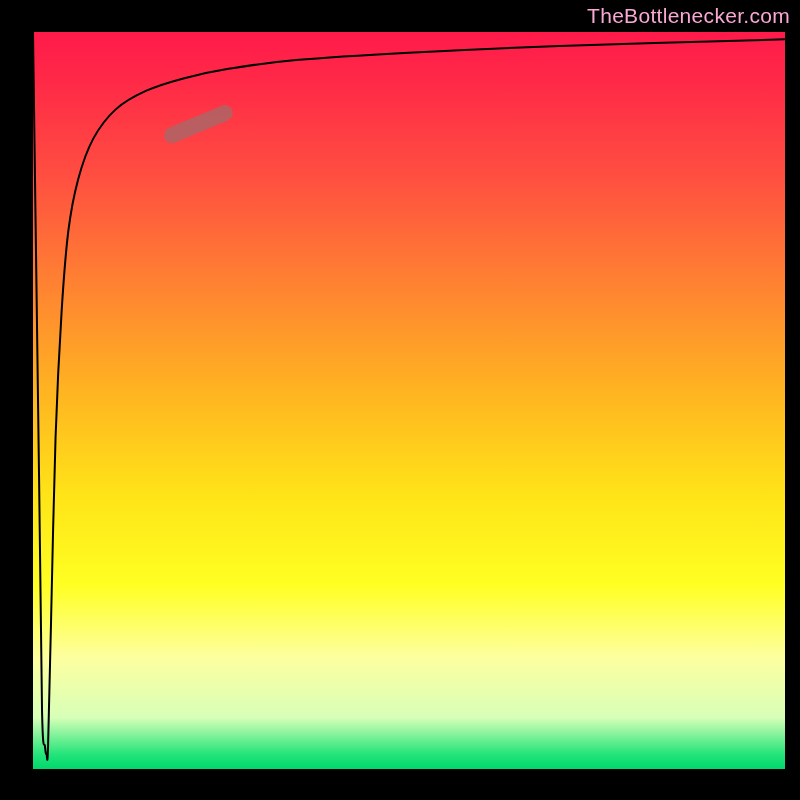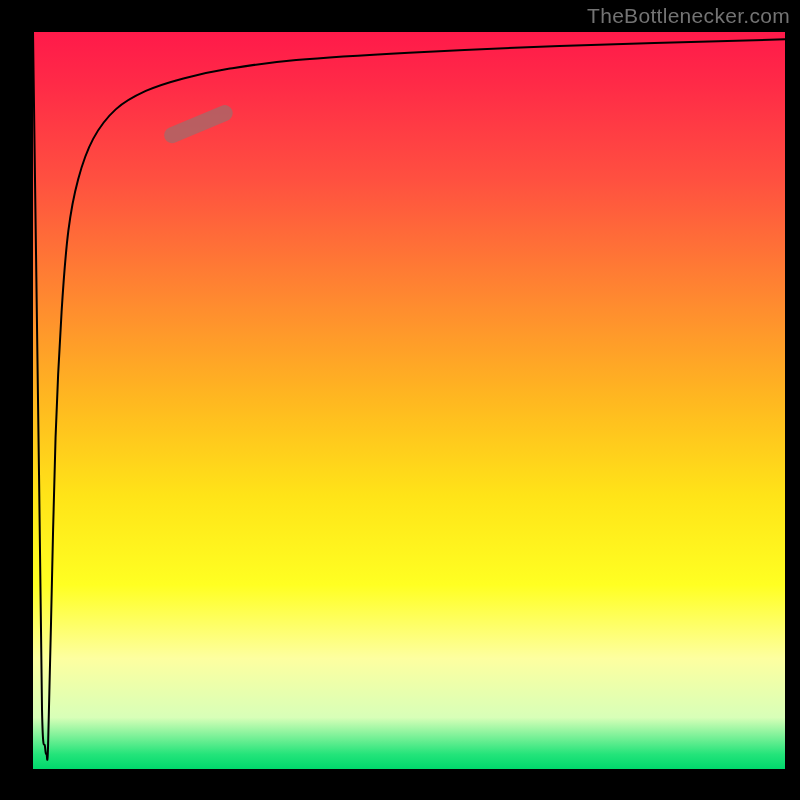--- a/index.html
+++ b/index.html
@@ -8,21 +8,21 @@
     height: 800px;
     background: #000;
     position: relative;
     font-family: Arial, Helvetica, sans-serif;
     overflow: hidden;
   }
   .watermark {
     position: absolute;
     top: 4px;
     right: 10px;
-    color: #737373;
+    color: #f9a8d4;
     font-size: 21px;
     font-weight: 400;
     letter-spacing: 0.3px;
     z-index: 10;
   }
   .plot-area {
     position: absolute;
     left: 33px;
     top: 32px;
     width: 752px;

